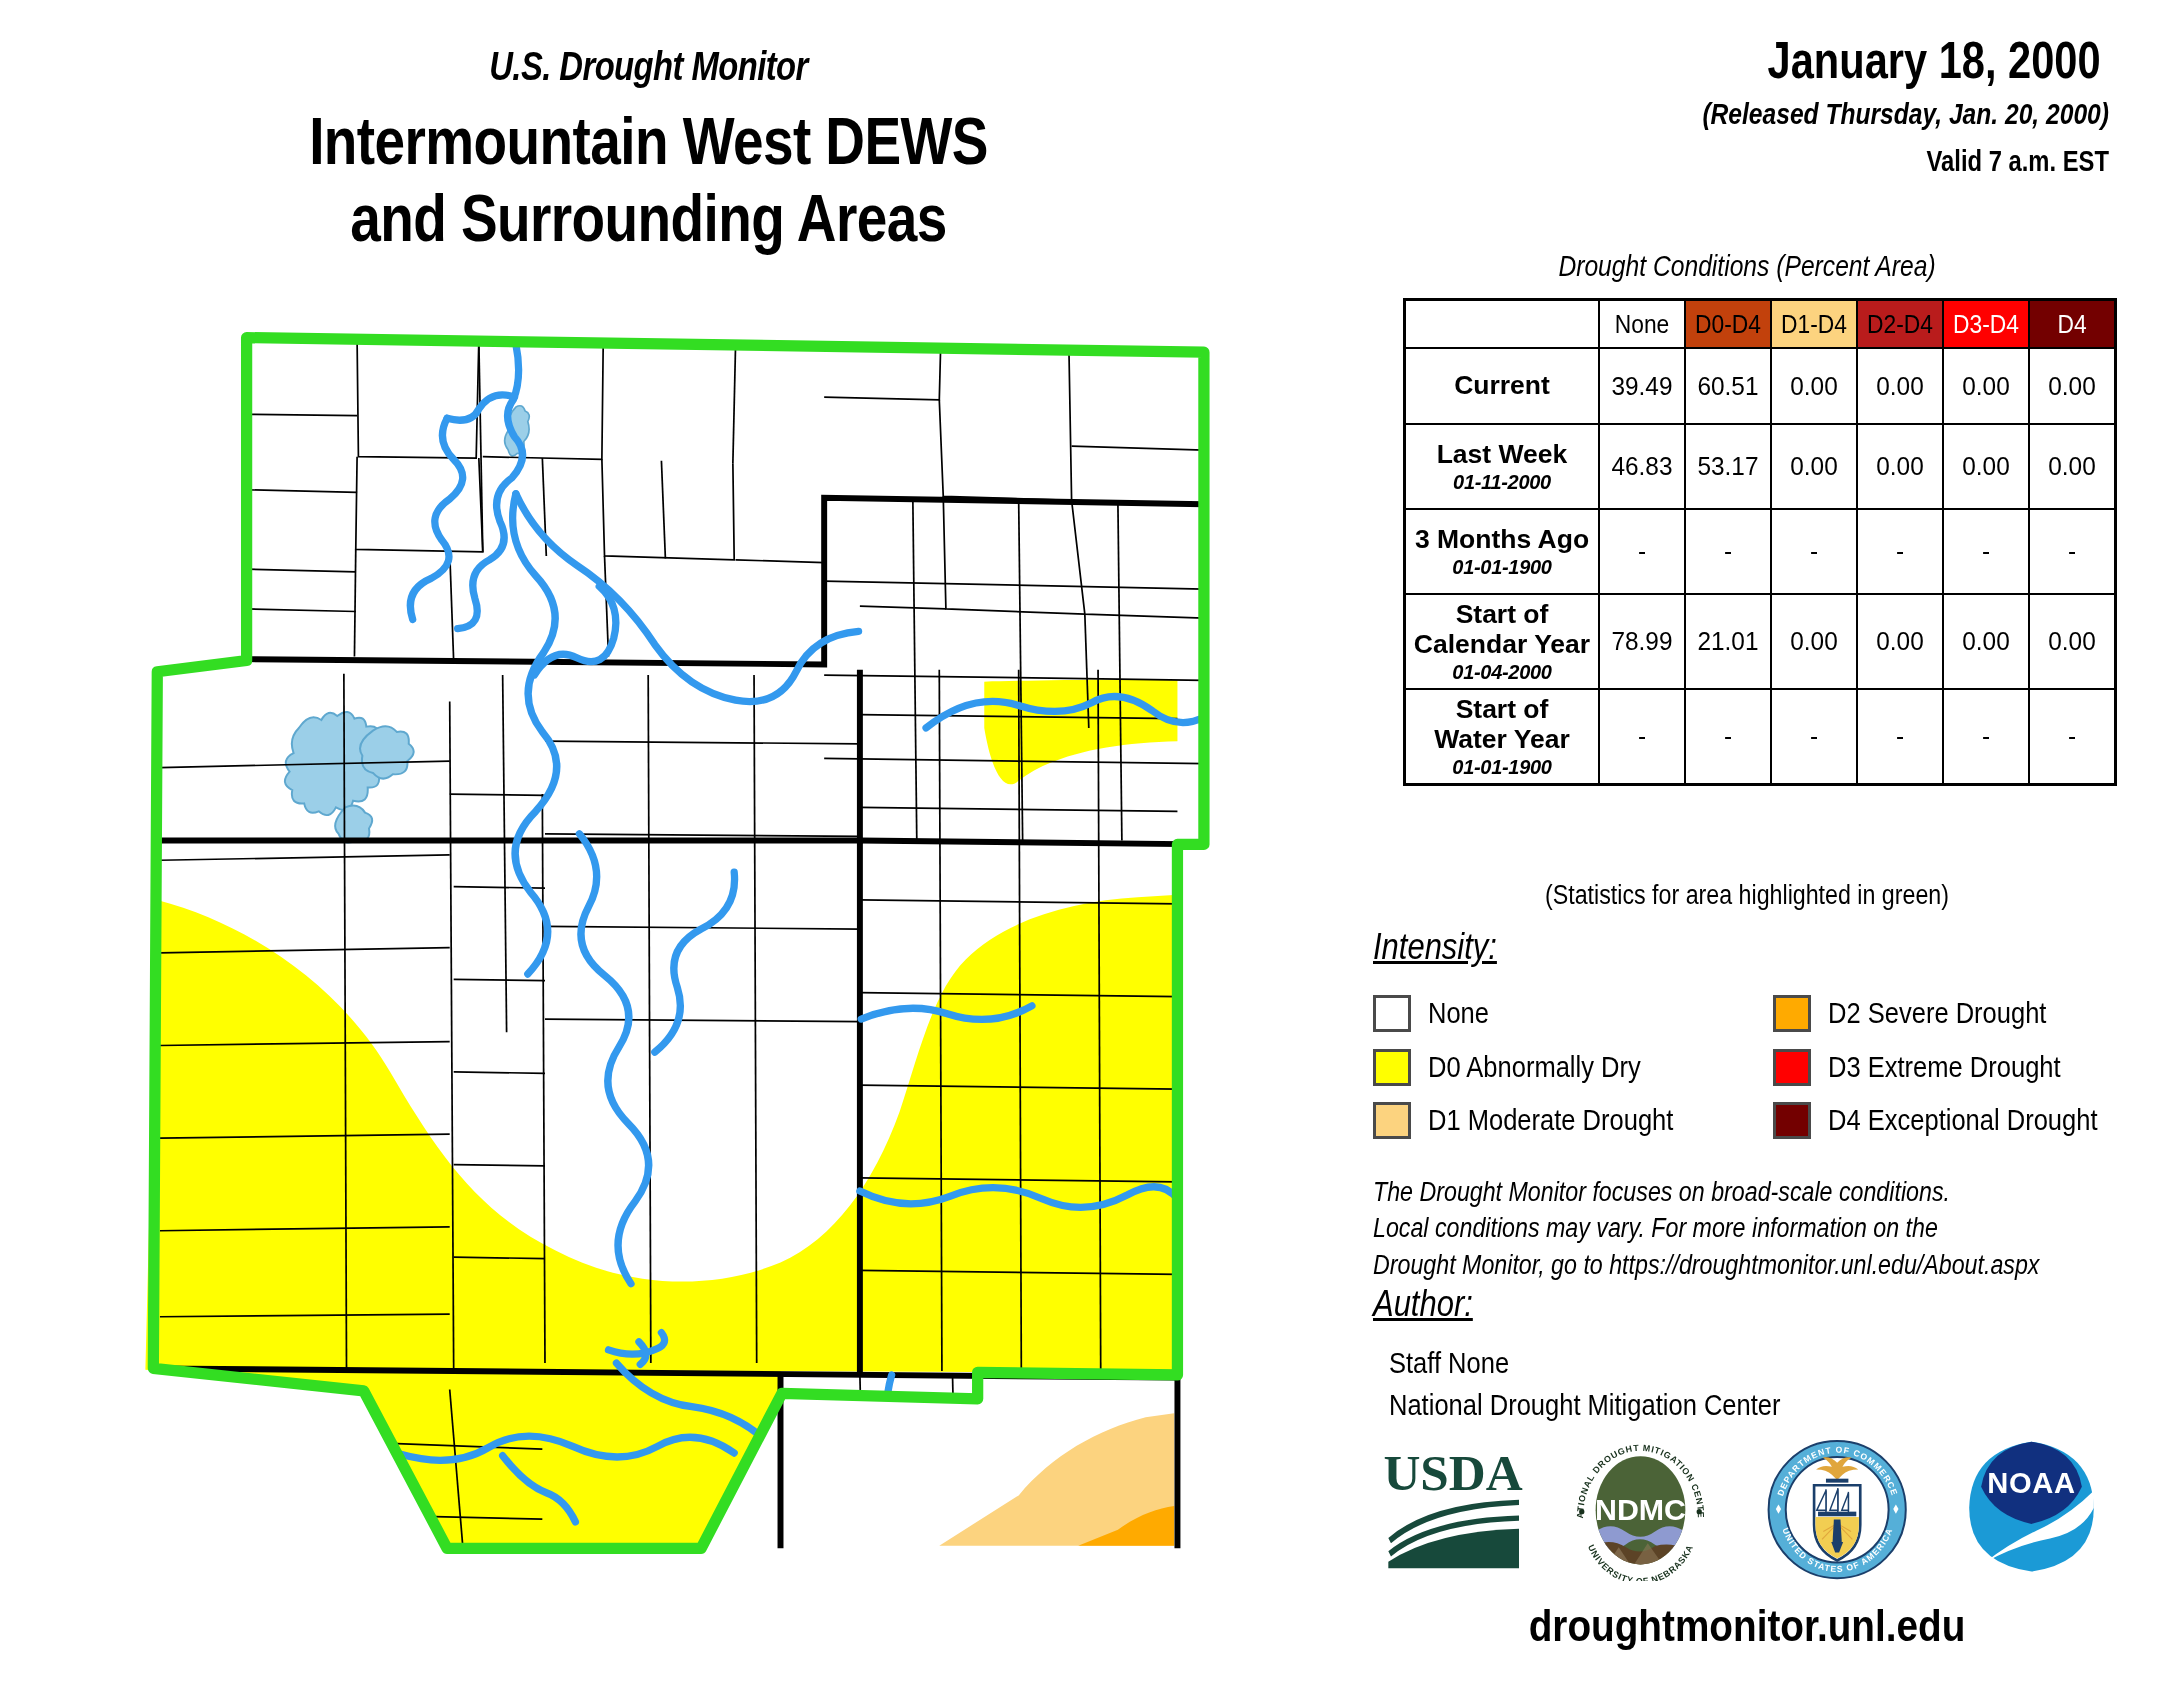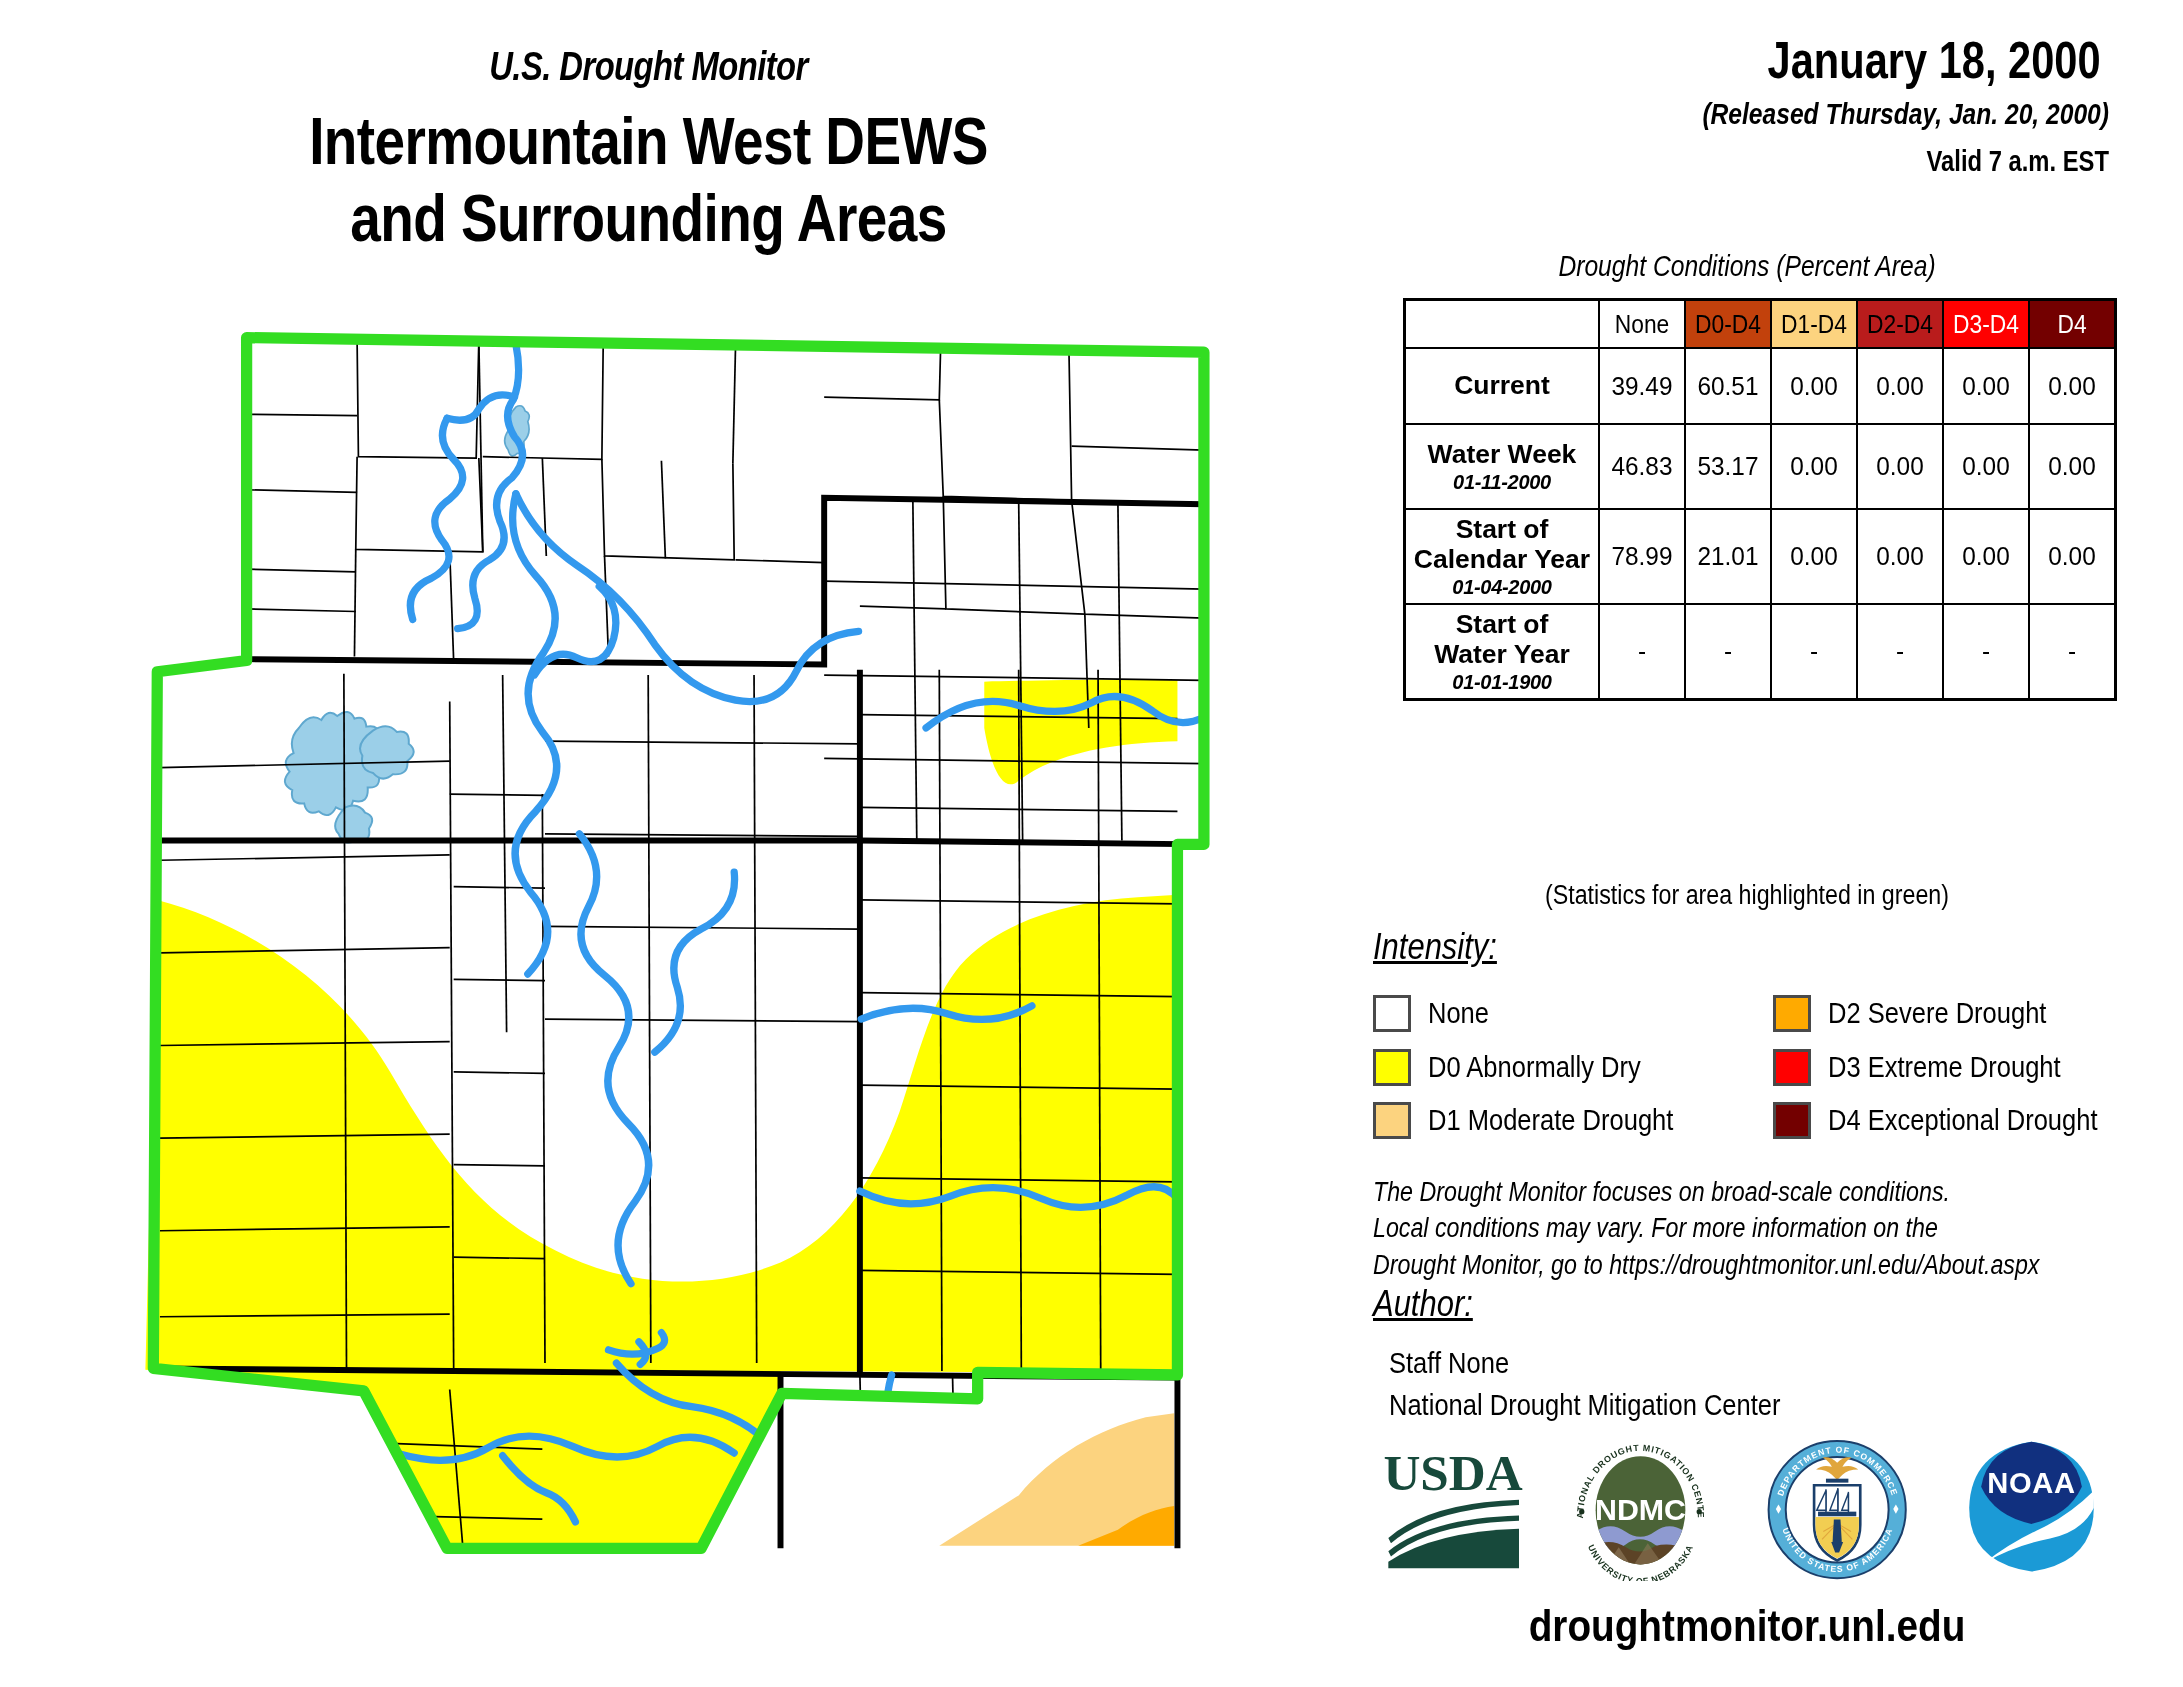--- a/index.html
+++ b/index.html
@@ -157,39 +157,62 @@
         </td>
       <td class="val">
           <span class="v">0.00</span>
         </td>
       <td class="val">
           <span class="v">0.00</span>
         </td>
     </tr>
     <tr class="r-std">
       <td class="rowlabel">
-        <span>Water Week</span>
+        <span>Last Week</span>
         <span class="sub">01-11-2000</span></td>
       <td class="val">
           <span class="v">46.83</span>
         </td>
       <td class="val">
           <span class="v">53.17</span>
         </td>
       <td class="val">
           <span class="v">0.00</span>
         </td>
       <td class="val">
           <span class="v">0.00</span>
         </td>
       <td class="val">
           <span class="v">0.00</span>
         </td>
       <td class="val">
           <span class="v">0.00</span>
+        </td>
+    </tr>
+    <tr class="r-std">
+      <td class="rowlabel">
+        <span>3 Months Ago</span>
+        <span class="sub">01-01-1900</span></td>
+      <td class="val">
+          <span class="v">-</span>
+        </td>
+      <td class="val">
+          <span class="v">-</span>
+        </td>
+      <td class="val">
+          <span class="v">-</span>
+        </td>
+      <td class="val">
+          <span class="v">-</span>
+        </td>
+      <td class="val">
+          <span class="v">-</span>
+        </td>
+      <td class="val">
+          <span class="v">-</span>
         </td>
     </tr>
     <tr class="r-tall">
       <td class="rowlabel">
         <span class="ml">Start of<br>Calendar Year</span>
         <span class="sub">01-04-2000</span></td>
       <td class="val">
           <span class="v">78.99</span>
         </td>
       <td class="val">

